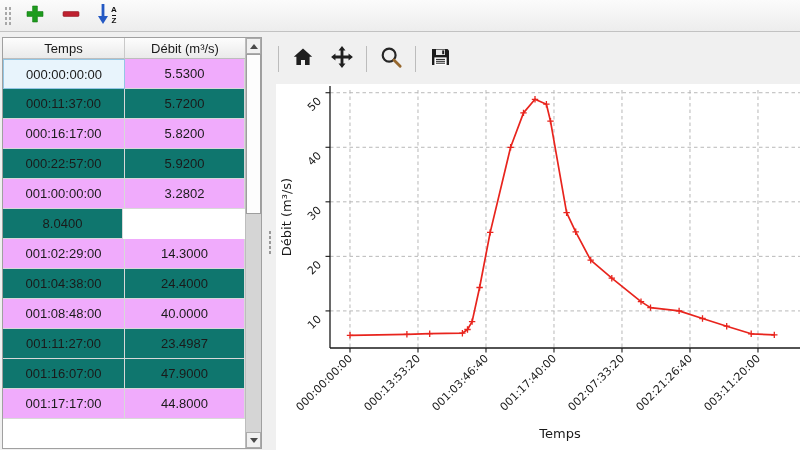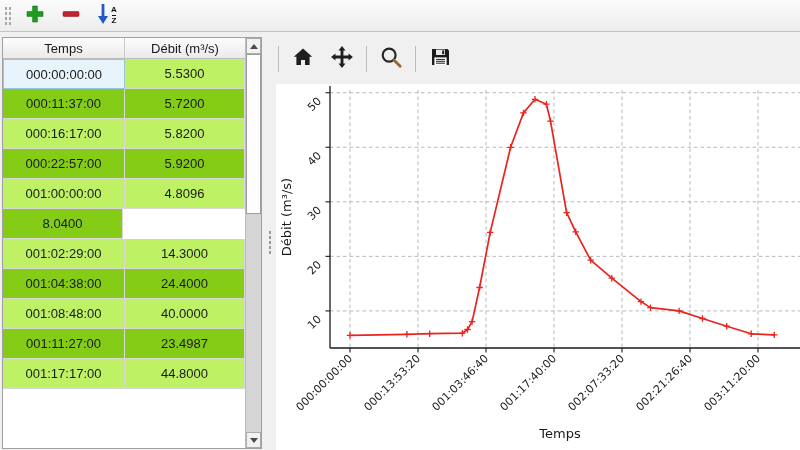--- a/index.html
+++ b/index.html
@@ -22,22 +22,22 @@
   
   #table{position:absolute;left:2px;top:37px;width:260px;height:412px;background:#fff;
     border:1px solid #a0a0a0;box-sizing:border-box;display:flex;flex-direction:column;font-size:13px;color:#1a1a1a;}
   #table-inner{display:flex;flex-direction:row;height:100%;}
   #cells{width:242px;display:flex;flex-direction:column;}
   .hrow{display:flex;height:21px;flex:none;}
   .hcell{background:linear-gradient(#fdfdfd,#eaeaea);border-right:1px solid #c9c9c9;border-bottom:1px solid #bdbdbd;
     display:flex;align-items:center;justify-content:center;box-sizing:border-box;}
   .hcell:last-child{border-right:none;}
   .trow{display:flex;height:30px;flex:none;}
-  .tcell{border-right:1px solid #d8d8d8;border-bottom:1px solid #d8d8d8;display:flex;align-items:center;justify-content:center;box-sizing:border-box;background:#bef264;}
-  .trow.alt .tcell{background:#84cc16;}
+  .tcell{border-right:1px solid #d8d8d8;border-bottom:1px solid #d8d8d8;display:flex;align-items:center;justify-content:center;box-sizing:border-box;background:#f0abfc;}
+  .trow.alt .tcell{background:#0f766e;}
   .tcell.sel{background:#e8f4fc !important;border:1px solid #94c6e4;}
   .c0{width:122px;} .c1{width:120px;}
 
   
   #vscroll{width:16px;background:#d5d5d5;position:relative;border-left:1px solid #bdbdbd;box-sizing:border-box;}
   .sbtn{position:absolute;left:0;width:15px;height:16px;background:#f1f1f1;border:1px solid #ababab;box-sizing:border-box;
     display:flex;align-items:center;justify-content:center;}
   #sbtn-up{top:0;} #sbtn-down{bottom:0;}
   .tri-up{width:0;height:0;border-left:4px solid transparent;border-right:4px solid transparent;border-bottom:5px solid #4a4a4a;}
   .tri-down{width:0;height:0;border-left:4px solid transparent;border-right:4px solid transparent;border-top:5px solid #4a4a4a;}
@@ -115,40 +115,44 @@
             <div class="trow">
               <div class="tcell c0">000:16:17:00</div>
               <div class="tcell c1">5.8200</div>
             </div>
             <div class="trow alt">
               <div class="tcell c0">000:22:57:00</div>
               <div class="tcell c1">5.9200</div>
             </div>
             <div class="trow">
               <div class="tcell c0">001:00:00:00</div>
-              <div class="tcell c1">4.8096</div>
+              <div class="tcell c1">3.2802</div>
             </div>
             <div class="trow alt">
               <div class="tcell c1">8.0400</div>
             </div>
             <div class="trow">
               <div class="tcell c0">001:02:29:00</div>
               <div class="tcell c1">14.3000</div>
             </div>
             <div class="trow alt">
               <div class="tcell c0">001:04:38:00</div>
               <div class="tcell c1">24.4000</div>
             </div>
             <div class="trow">
               <div class="tcell c0">001:08:48:00</div>
               <div class="tcell c1">40.0000</div>
             </div>
             <div class="trow alt">
               <div class="tcell c0">001:11:27:00</div>
               <div class="tcell c1">23.4987</div>
+            </div>
+            <div class="trow alt">
+              <div class="tcell c0">001:16:07:00</div>
+              <div class="tcell c1">47.9000</div>
             </div>
             <div class="trow">
               <div class="tcell c0">001:17:17:00</div>
               <div class="tcell c1">44.8000</div>
             </div>
           </div>
       </div>
       <div id="vscroll">
         <div class="sbtn" id="sbtn-up">
             <span class="tri-up"></span>

